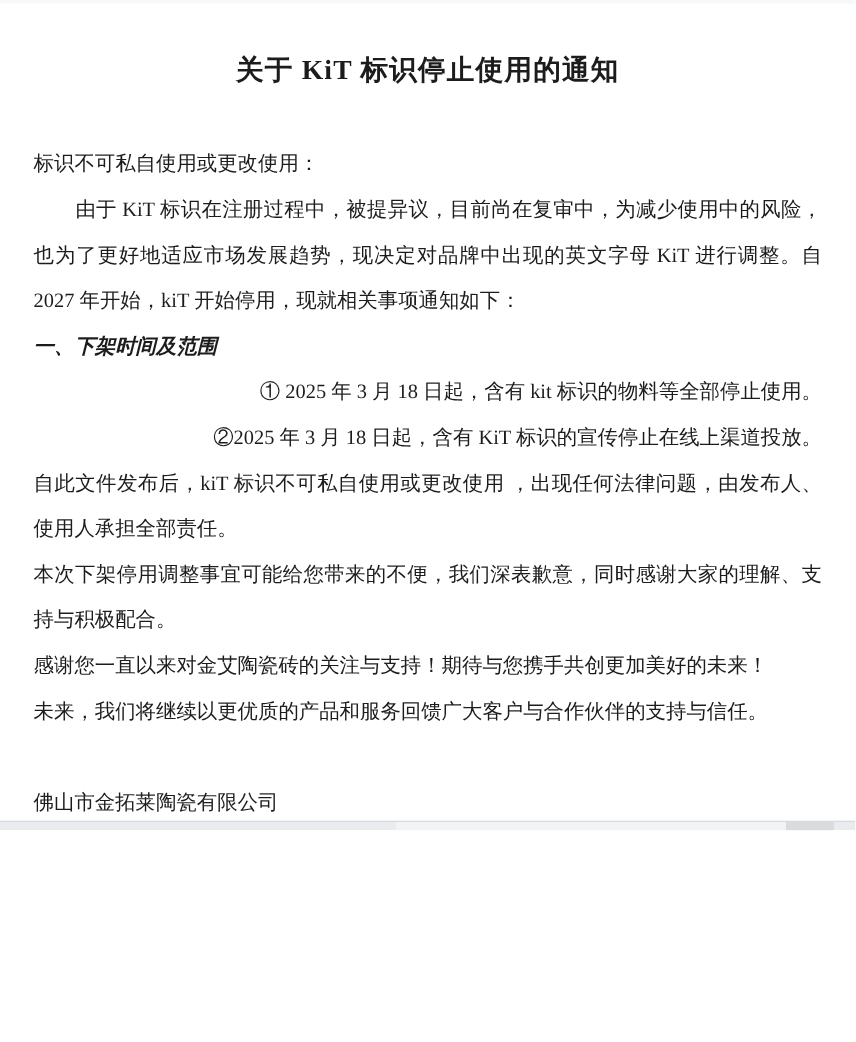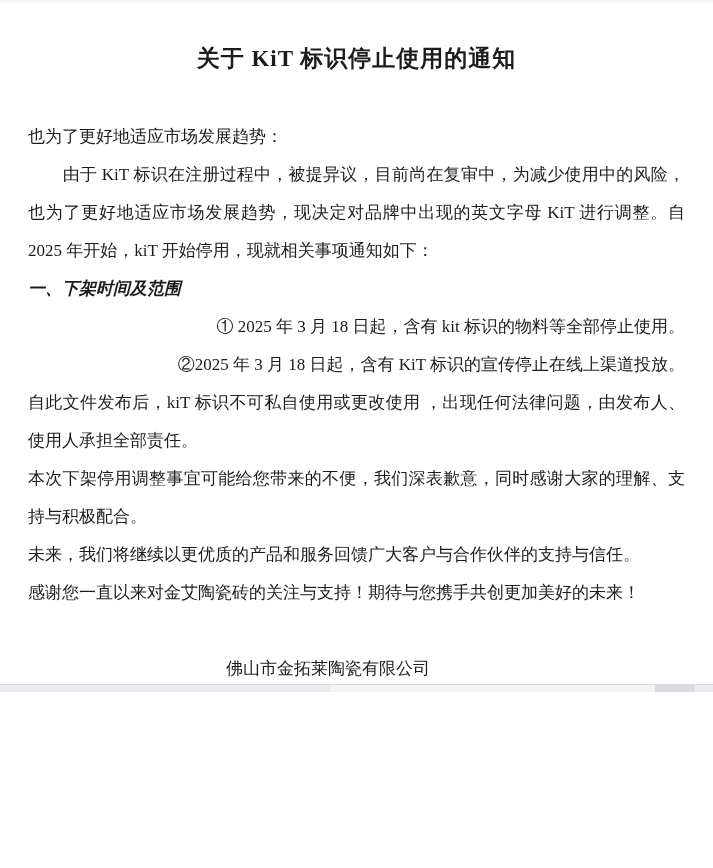--- a/index.html
+++ b/index.html
@@ -47,21 +47,21 @@
   .block.greeting { text-align: left; }
   .block.heading { font-weight: bold; text-align: left; font-style: italic; }
   .block.item { text-align: right; }
   .block.paragraph-indent { text-indent: 2.05em; }
   .signature {
     margin-top: 38px;
     font-size: 17px;
     line-height: 38px;
   }
   .signature .company {
-    text-align: center;
+    text-align: left;
     padding-right: 57px;
   }
   .signature .date {
     text-align: right;
     padding-right: 95px;
   }
   .scrollbar-h {
     position: absolute;
     left: 0; right: 0; bottom: 0;
     height: 7px;
@@ -88,29 +88,29 @@
 </head>
 <body>
 
 <div class="page">
   <div class="top-strip"></div>
 
   <div class="doc">
     <div class="doc-title">关于 KiT 标识停止使用的通知</div>
 
     <div class="blocks" id="blocks">
-        <div class="block greeting">也为了更好地适应市场发展趋势：</div>
-        <div class="block paragraph-indent">由于 KiT 标识在注册过程中，被提异议，目前尚在复审中，为减少使用中的风险，也为了更好地适应市场发展趋势，现决定对品牌中出现的英文字母 KiT 进行调整。自 2025 年开始，kiT 开始停用，现就相关事项通知如下：</div>
+        <div class="block greeting">标识不可私自使用或更改使用：</div>
+        <div class="block paragraph-indent">由于 KiT 标识在注册过程中，被提异议，目前尚在复审中，为减少使用中的风险，也为了更好地适应市场发展趋势，现决定对品牌中出现的英文字母 KiT 进行调整。自 2027 年开始，kiT 开始停用，现就相关事项通知如下：</div>
         <div class="block heading">一、下架时间及范围</div>
         <div class="block item">① 2025 年 3 月 18 日起，含有 kit 标识的物料等全部停止使用。</div>
         <div class="block item">②2025 年 3 月 18 日起，含有 KiT 标识的宣传停止在线上渠道投放。</div>
         <div class="block paragraph">自此文件发布后，kiT 标识不可私自使用或更改使用 ，出现任何法律问题，由发布人、使用人承担全部责任。</div>
         <div class="block paragraph">本次下架停用调整事宜可能给您带来的不便，我们深表歉意，同时感谢大家的理解、支持与积极配合。</div>
+        <div class="block paragraph">感谢您一直以来对金艾陶瓷砖的关注与支持！期待与您携手共创更加美好的未来！</div>
         <div class="block paragraph">未来，我们将继续以更优质的产品和服务回馈广大客户与合作伙伴的支持与信任。</div>
-        <div class="block paragraph">感谢您一直以来对金艾陶瓷砖的关注与支持！期待与您携手共创更加美好的未来！</div>
       </div>
 
     <div class="signature">
       <div class="company">佛山市金拓莱陶瓷有限公司</div>
       <div class="date">2025 年 3 月 18 日</div>
     </div>
   </div>
 
   <div class="scrollbar-h">
     <div class="thumb"></div>

